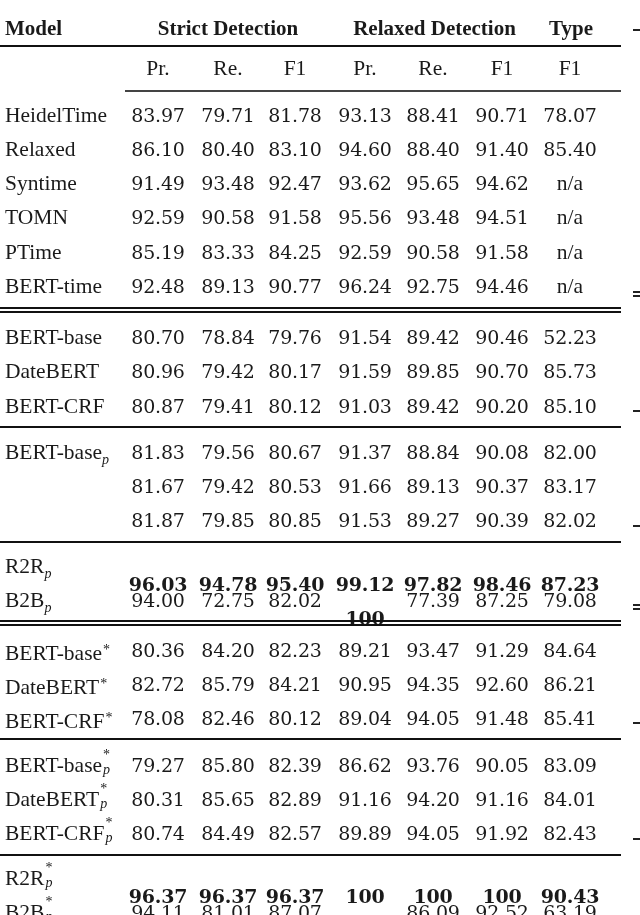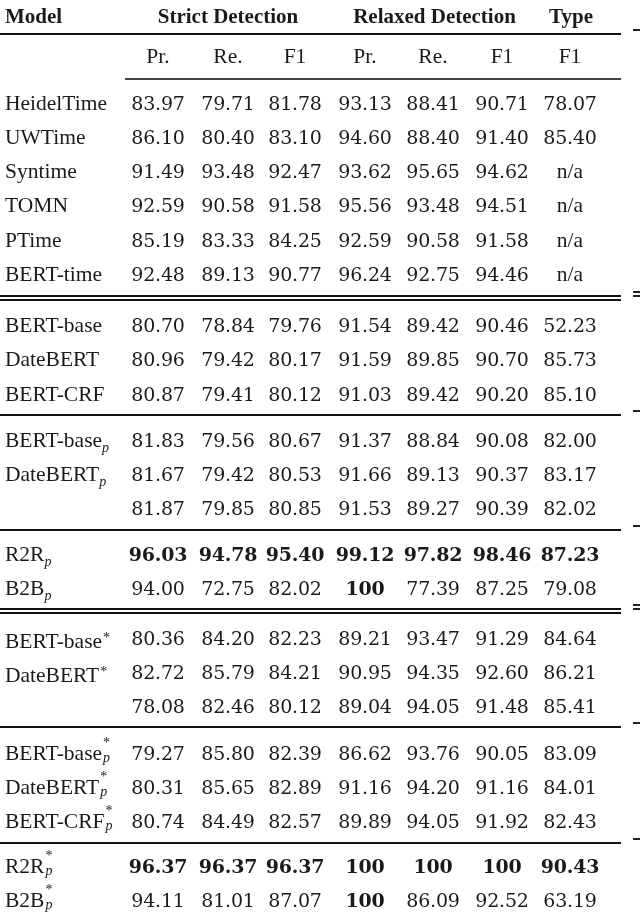--- a/index.html
+++ b/index.html
@@ -1,34 +1,34 @@
 <!DOCTYPE html>
 <html><head>
 <meta charset="utf-8">
 <style>
   html, body { margin:0; padding:0; background:#ffffff; }
   body { width:640px; height:915px; position:relative; overflow:hidden;
          font-family:"Liberation Serif","DejaVu Serif",serif; color:#1a1a1a; }
-  .tbl { position:absolute; left:0; top:4px; width:622px; height:855px; }
+  .tbl { position:absolute; left:0; top:16px; width:622px; height:855px; }
   .rule { position:absolute; left:0; width:621px; background:#111; }
   .rule.thick { height:2px; }
   .rule.thin { height:1.5px; }
   .rule.sub { left:125px; width:496px; height:1.5px; background:#444; }
   .row { position:absolute; left:0; width:622px; height:30px; font-size:21.5px; line-height:30px; }
   .cell { position:absolute; top:0; text-align:center; white-space:nowrap; }
   .cell.model { left:5px; text-align:left; }
   .c0 { left:123px; width:70px; }
   .c1 { left:193px; width:70px; }
   .c2 { left:260px; width:70px; }
   .c3 { left:330px; width:70px; }
   .c4 { left:398px; width:70px; }
   .c5 { left:467px; width:70px; }
   .c6 { left:535px; width:70px; }
   .num { font-family:"DejaVu Serif","Liberation Serif",serif; font-size:19px; letter-spacing:-0.2px; }
-  .bold { font-weight:bold; }
+  .bold { font-weight:bold;margin-top:18px; }
   .hdr { font-weight:bold; font-size:21px; }
   .hdr .cell { white-space:nowrap; }
   .sub-i { font-style:italic; font-size:14px; vertical-align:-5px; }
   .sup-s { font-size:14px; vertical-align:6px; margin-left:1px; }
   .supsub { display:inline-block; position:relative; width:10px; height:22px; vertical-align:top; }
   .supsub .s1 { position:absolute; left:1px; top:-2px; font-size:14px; line-height:14px; }
   .supsub .s2 { position:absolute; left:1px; top:13px; font-size:14px; line-height:14px; font-style:italic; }
   
   .frag { position:absolute; left:633px; width:7px; background:#222; }
 </style>
@@ -61,21 +61,21 @@
         <span class="cell model"><span>HeidelTime</span></span>
         <span class="cell c0 num">83.97</span>
         <span class="cell c1 num">79.71</span>
         <span class="cell c2 num">81.78</span>
         <span class="cell c3 num">93.13</span>
         <span class="cell c4 num">88.41</span>
         <span class="cell c5 num">90.71</span>
         <span class="cell c6 num">78.07</span>
       </div>
       <div class="row" style="top: 118px;">
-        <span class="cell model"><span>UWTime</span></span>
+        <span class="cell model"><span>Relaxed</span></span>
         <span class="cell c0 num">86.10</span>
         <span class="cell c1 num">80.40</span>
         <span class="cell c2 num">83.10</span>
         <span class="cell c3 num">94.60</span>
         <span class="cell c4 num">88.40</span>
         <span class="cell c5 num">91.40</span>
         <span class="cell c6 num">85.40</span>
       </div>
       <div class="row" style="top: 152px;">
         <span class="cell model"><span>Syntime</span></span>
@@ -151,21 +151,20 @@
         <span class="cell model"><span>BERT-base</span><span class="sub-i">p</span></span>
         <span class="cell c0 num">81.83</span>
         <span class="cell c1 num">79.56</span>
         <span class="cell c2 num">80.67</span>
         <span class="cell c3 num">91.37</span>
         <span class="cell c4 num">88.84</span>
         <span class="cell c5 num">90.08</span>
         <span class="cell c6 num">82.00</span>
       </div>
       <div class="row" style="top: 455px;">
-        <span class="cell model"><span>DateBERT</span><span class="sub-i">p</span></span>
         <span class="cell c0 num">81.67</span>
         <span class="cell c1 num">79.42</span>
         <span class="cell c2 num">80.53</span>
         <span class="cell c3 num">91.66</span>
         <span class="cell c4 num">89.13</span>
         <span class="cell c5 num">90.37</span>
         <span class="cell c6 num">83.17</span>
       </div>
       <div class="row" style="top: 489px;">
         <span class="cell c0 num">81.87</span>
@@ -210,20 +209,21 @@
         <span class="cell model"><span>DateBERT</span><span class="sup-s">*</span></span>
         <span class="cell c0 num">82.72</span>
         <span class="cell c1 num">85.79</span>
         <span class="cell c2 num">84.21</span>
         <span class="cell c3 num">90.95</span>
         <span class="cell c4 num">94.35</span>
         <span class="cell c5 num">92.60</span>
         <span class="cell c6 num">86.21</span>
       </div>
       <div class="row" style="top: 687px;">
+        <span class="cell model"><span>BERT-CRF</span><span class="sup-s">*</span></span>
         <span class="cell c0 num">78.08</span>
         <span class="cell c1 num">82.46</span>
         <span class="cell c2 num">80.12</span>
         <span class="cell c3 num">89.04</span>
         <span class="cell c4 num">94.05</span>
         <span class="cell c5 num">91.48</span>
         <span class="cell c6 num">85.41</span>
       </div>
       <div class="row" style="top: 734px;">
         <span class="cell model"><span>BERT-base</span><span class="supsub"><span class="s1">*</span><span class="s2">p</span></span></span>

